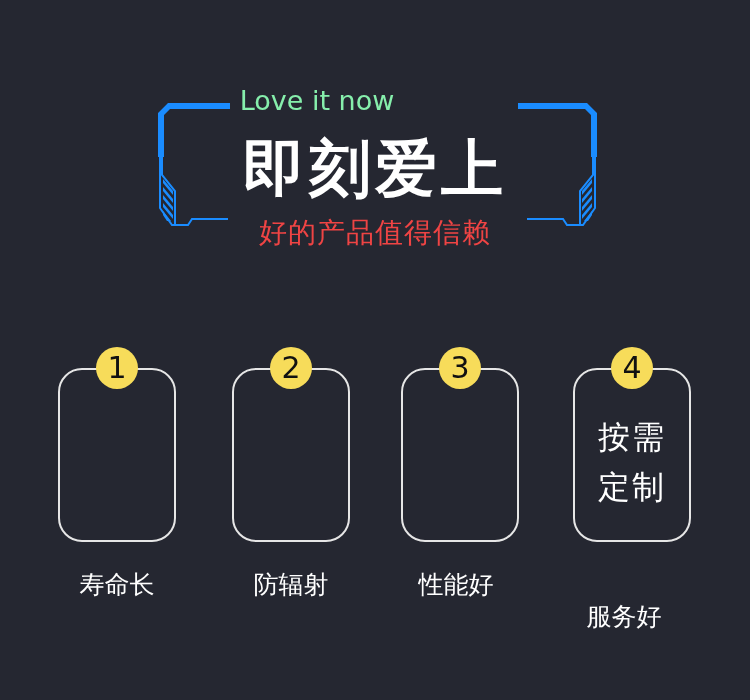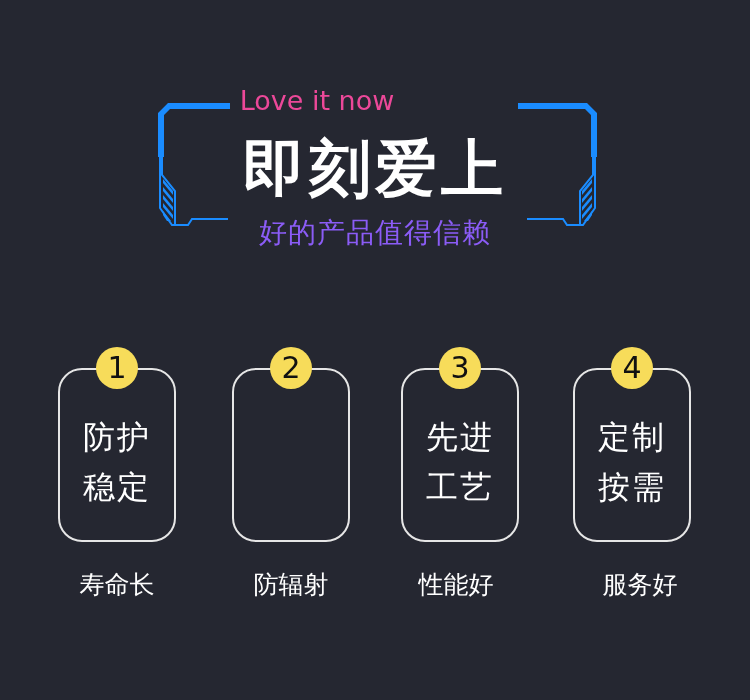--- a/index.html
+++ b/index.html
@@ -9,32 +9,32 @@
       position: relative;
       overflow: hidden;
       font-family: "DejaVu Sans", sans-serif;
     }
     .header { position: absolute; left: 0; top: 0; width: 750px; height: 270px; }
     .bracket { position: absolute; top: 95px; }
     .bracket.left { left: 150px; }
     .bracket.right { left: 515px; }
     .eyebrow {
       position: absolute; top: 85px; left: 0; width: 634px;
-      text-align: center; color: #ec4899;
+      text-align: center; color: #86efac;
       font-family: "DejaVu Sans", sans-serif; font-size: 27px; letter-spacing: 0px;
     }
     .title {
       position: absolute; top: 132px; left: 0; width: 750px;
       text-align: center; color: #ffffff;
       font-family: "DejaVu Sans", sans-serif; font-weight: bold;
       font-size: 62px; letter-spacing: 4px; line-height: 74px;
     }
     .subtitle {
       position: absolute; top: 214px; left: 0; width: 750px;
-      text-align: center; color: #8b5cf6;
+      text-align: center; color: #ef4444;
       font-family: Liberation Sans, sans-serif; font-size: 28px; letter-spacing: 1px;
     }
     .card {
       position: absolute; top: 368px; width: 118px; height: 174px;
       border: 2px solid #e6e6e6; border-radius: 24px;
       box-sizing: border-box;
     }
     .badge {
       position: absolute; top: -23px; left: 50%; margin-left: -21px;
       width: 42px; height: 42px; border-radius: 50%;
@@ -83,39 +83,31 @@
       <polygon points="77,92 67,104 67,108 77,96"></polygon>
       <polygon points="77,100 67,112 67,116 77,104"></polygon>
       <polygon points="77,108 67,120 67,124 77,112"></polygon>
       <polygon points="77,116 69,126 73,126 77,120"></polygon>
     </g>
   </svg>
 </div>
 
 <div class="card" style="left:58px;">
   <div class="badge">1</div>
-  <div class="card-text">
-    <div>防护</div>
-    <div>稳定</div>
-  </div>
 </div>
 <div class="card" style="left:232px;">
   <div class="badge">2</div>
 </div>
 <div class="card" style="left:401px;">
   <div class="badge">3</div>
-  <div class="card-text">
-    <div>先进</div>
-    <div>工艺</div>
-  </div>
 </div>
 <div class="card" style="left:573px;">
   <div class="badge">4</div>
   <div class="card-text">
+    <div>按需</div>
     <div>定制</div>
-    <div>按需</div>
   </div>
 </div>
 
 <div class="caption" style="left:37px;">寿命长</div>
 <div class="caption" style="left:211px;">防辐射</div>
 <div class="caption" style="left:376px;">性能好</div>
-<div class="caption" style="left:560px;">服务好</div>
+<div class="caption" style="left:544px;margin-top:32px;">服务好</div>
 
 </body></html>

